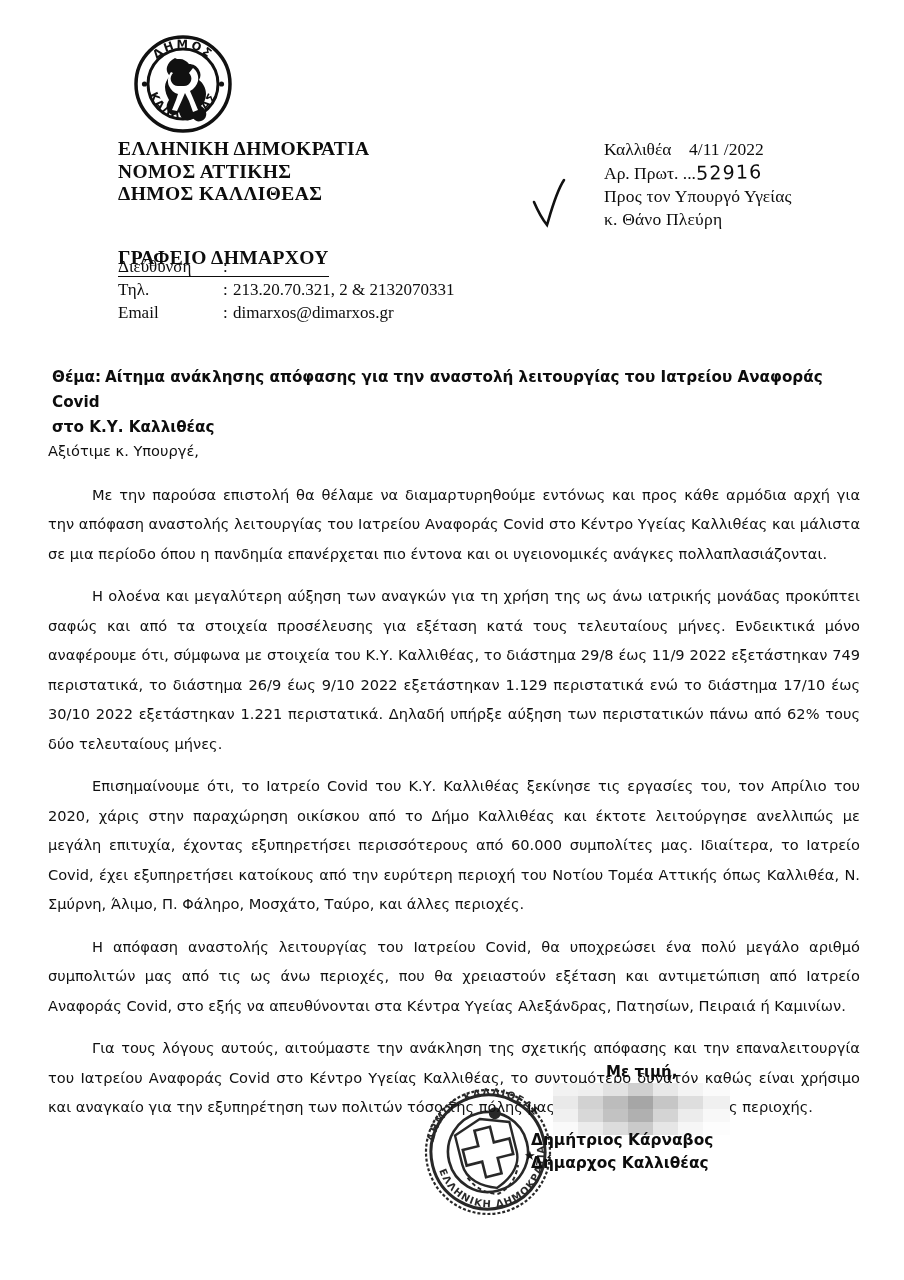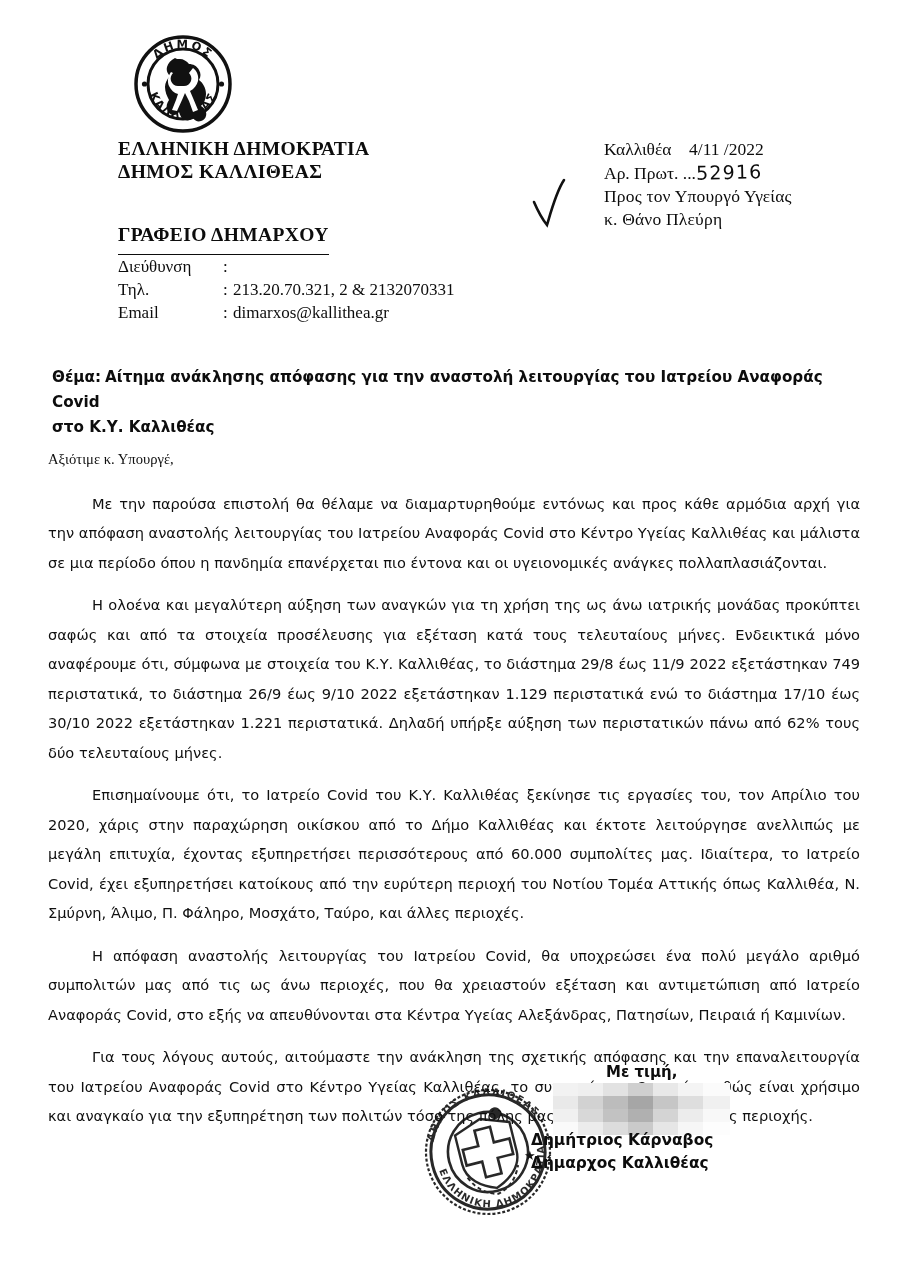--- a/index.html
+++ b/index.html
@@ -123,22 +123,21 @@
     position: absolute;
     left: 48px;
     top: 428px;
     width: 812px;
     font-family: "DejaVu Sans", sans-serif;
     font-size: 14.6px;
     line-height: 29.5px;
     color: #101010;
   }
   .salutation {
-    margin: 17px 0 14px 0;
-    font-family: Liberation Serif, serif;
+    margin: 8px 0 14px 0;
   }
   .para {
     margin: 0 0 13px 0;
     text-align: justify;
     text-indent: 44px;
   }
   .para:last-child { margin-bottom: 0; }
 
   
   .sig-close {
@@ -210,20 +209,21 @@
 
       <g fill="#111">
         <path d="M44 26 c-4 2 -7 5 -8 9 c-1 4 1 7 3 9 c-3 3 -5 7 -5 11 c0 5 2 9 4 13 c-2 3 -3 6 -2 9 c1 4 4 6 7 6 c2 0 4 -1 5 -3 c1 4 3 7 6 8 c3 1 6 0 8 -2 c2 3 5 4 8 3 c4 -1 6 -5 5 -9 c-1 -3 -3 -5 -5 -6 c3 -3 5 -7 5 -12 c0 -6 -3 -11 -7 -14 c2 -3 2 -7 0 -10 c-2 -4 -6 -6 -10 -6 c-2 -3 -6 -5 -9 -5 c-2 0 -4 0 -5 -1 z"></path>
         <path d="M40 40 c-3 4 -4 9 -2 14 c2 4 5 7 9 8 l-2 6 l-4 10 l5 1 l5 -11 l3 -7 l4 8 l4 11 l5 -2 l-5 -12 l-3 -7 c4 -2 7 -6 8 -10 c1 -5 -1 -10 -5 -13 l-4 5 c2 2 3 5 2 8 c-1 3 -4 5 -7 5 l-6 0 c-3 0 -6 -2 -7 -5 c-1 -3 0 -6 2 -8 z" fill="#fff"></path>
       </g>
     </svg>
   </div>
 
   <div class="letterhead">
     <div>ΕΛΛΗΝΙΚΗ ΔΗΜΟΚΡΑΤΙΑ</div>
+    <div>ΝΟΜΟΣ ΑΤΤΙΚΗΣ</div>
     <div>ΔΗΜΟΣ ΚΑΛΛΙΘΕΑΣ</div>
     <div><span class="underlined">ΓΡΑΦΕΙΟ ΔΗΜΑΡΧΟΥ</span></div>
   </div>
 
   <div class="checkmark">
     <svg width="56" height="52" viewBox="0 0 56 52">
       <path d="M6 24 C9 31 15 42 19 47 C22 37 28 14 36 2" fill="none" stroke="#111" stroke-width="2.6" stroke-linecap="round"></path>
     </svg>
   </div>
 
@@ -245,21 +245,21 @@
       <span class="contact-sep">:</span>
     </div>
     <div class="contact-row">
       <span class="contact-label">Τηλ.</span>
       <span class="contact-sep">:</span>
       <span class="contact-value">213.20.70.321, 2   &amp; 2132070331</span>
     </div>
     <div class="contact-row">
       <span class="contact-label">Email</span>
       <span class="contact-sep">:</span>
-      <span class="contact-value">dimarxos@kallithea.gr</span>
+      <span class="contact-value">dimarxos@dimarxos.gr</span>
     </div>
   </div>
 
   <div class="subject">
     <span class="s-label">Θέμα:</span><span>Αίτημα ανάκλησης απόφασης για την αναστολή λειτουργίας του Ιατρείου Αναφοράς  Covid</span>
     <span class="s-line2">στο Κ.Υ. Καλλιθέας</span>
   </div>
 
   <div class="body-text">
     <p class="salutation">Αξιότιμε κ. Υπουργέ,</p>

